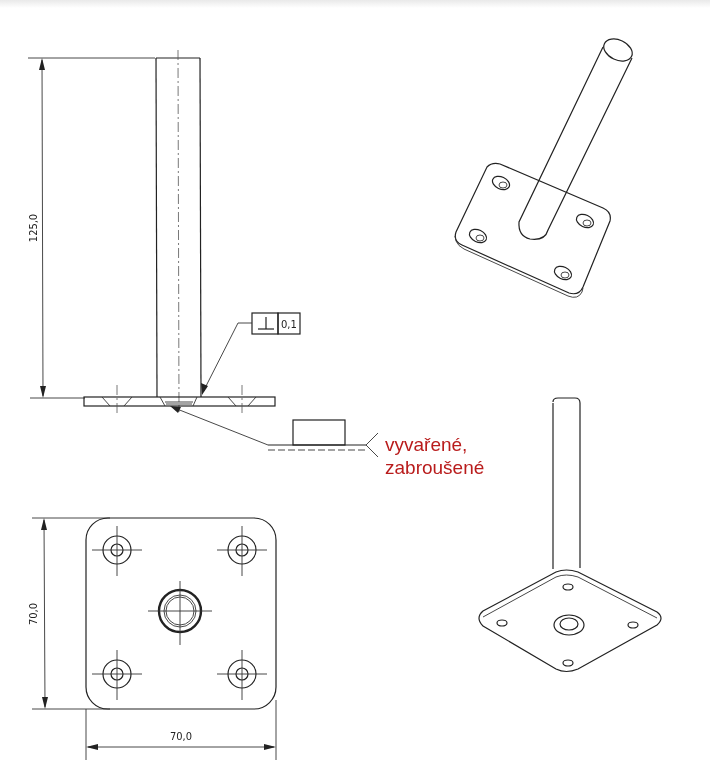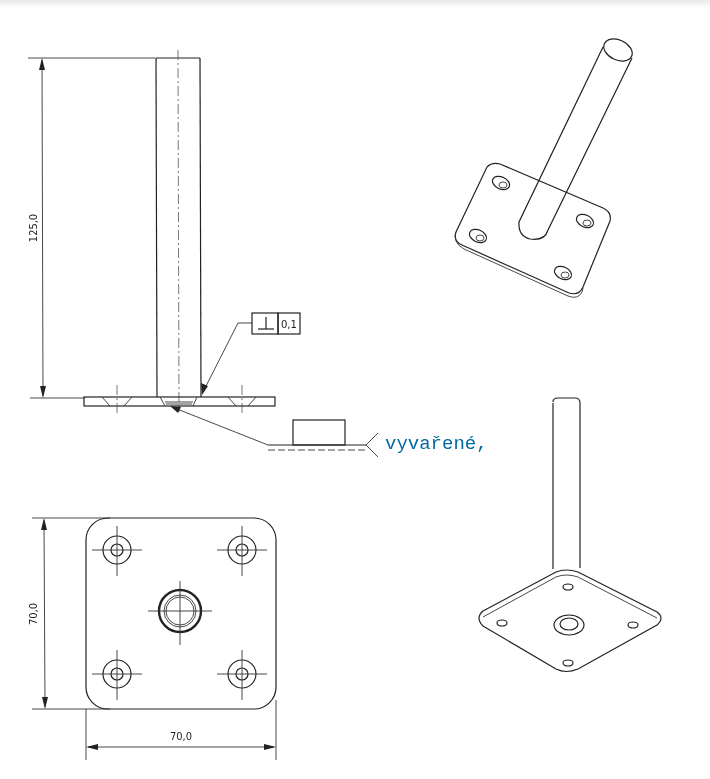--- a/index.html
+++ b/index.html
@@ -6,21 +6,21 @@
     body { width: 710px; height: 779px; position: relative; overflow: hidden; }
     .topshade { position: absolute; left: 0; top: 0; width: 710px; height: 8px;
       background: linear-gradient(#e9e9e9, #ffffff); }
     svg.drawing { position: absolute; left: 0; top: 0; }
     .ln { stroke: #222; stroke-width: 1.2; fill: none; }
     .thin { stroke: #333; stroke-width: 0.9; fill: none; }
     .dash { stroke: #555; stroke-width: 0.8; fill: none; stroke-dasharray: 10 3 2 3; }
     .dim-text { font-family: "DejaVu Sans Condensed", "DejaVu Sans", sans-serif; font-size: 11px; fill: #222; }
     .tol-text { font-family: "DejaVu Sans", sans-serif; font-size: 10px; fill: #222; }
     .note { position: absolute; left: 385px; top: 433px;
-      font-family: Liberation Mono, monospace; font-size: 19px; line-height: 23px; color: #0369a1; }
+      font-family: Liberation Sans, sans-serif; font-size: 19px; line-height: 23px; color: #b91c1c; }
   </style>
 </head>
 <body>
 
 <div class="topshade"></div>
 
 <svg class="drawing" width="710" height="779" viewBox="0 0 710 779">
 
   <g>
 
@@ -155,13 +155,14 @@
     <ellipse class="ln" cx="633" cy="625" rx="5" ry="3"></ellipse>
     <ellipse class="ln" cx="568" cy="663" rx="5" ry="3"></ellipse>
 
     <ellipse class="ln" cx="569" cy="625" rx="15" ry="10"></ellipse>
     <ellipse class="ln" cx="569" cy="624" rx="9" ry="6"></ellipse>
   </g>
 </svg>
 
 <div class="note">
   <div>vyvařené,</div>
+  <div>zabroušené</div>
 </div>
 
 </body></html>

